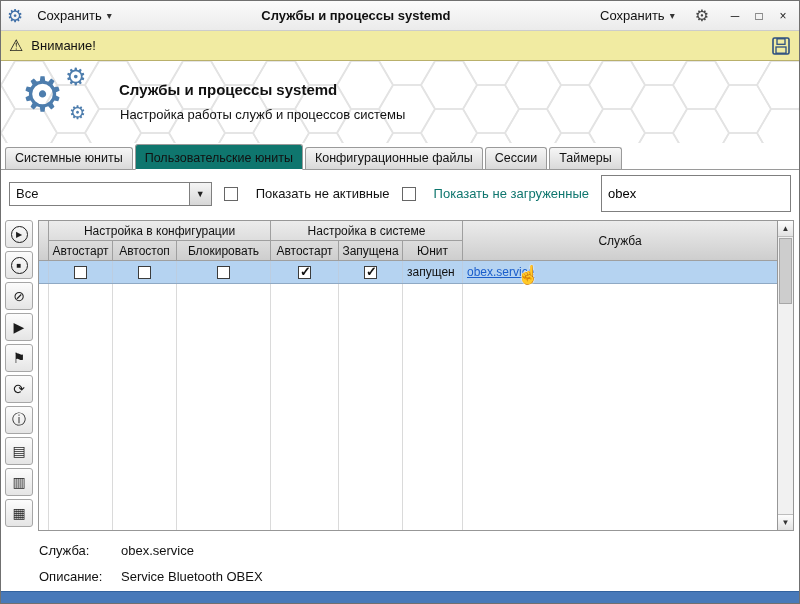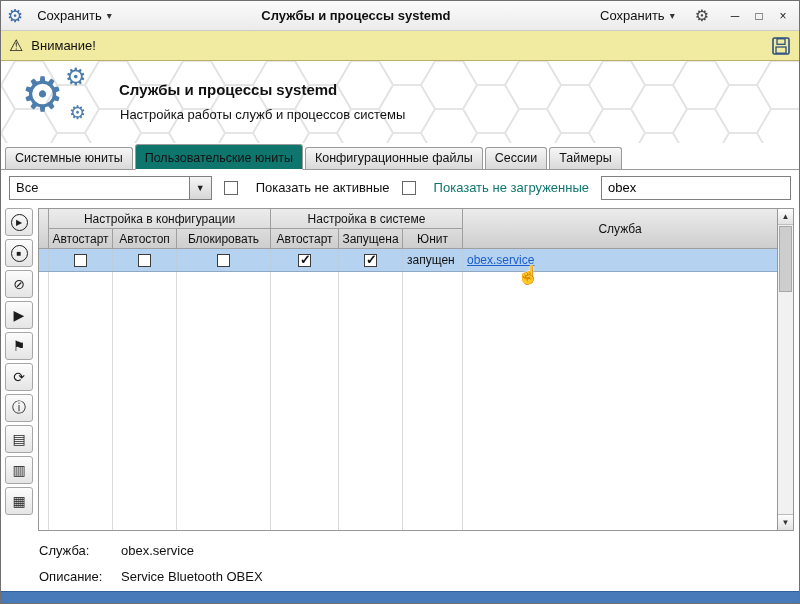--- a/index.html
+++ b/index.html
@@ -61,21 +61,21 @@
 
   
   .filterbar { flex:0 0 35px; display:flex; align-items:center; gap:12px; padding:5px 8px; background:#fff; }
   .combo { width:228px; height:24px; border:1px solid #7f7f7f; display:flex; align-items:stretch; background:#fff; }
   .combo-val { flex:1; display:flex; align-items:center; padding:0 6px; font-size:13px; }
   .combo-btn { width:22px; border-left:1px solid #7f7f7f; background:linear-gradient(#f5f5f5,#d7d7d7); display:flex; align-items:center; justify-content:center; font-size:9px; color:#222; }
   .chk { display:flex; align-items:center; gap:18px; font-size:13px; white-space:nowrap; }
   .chk-box { width:14px; height:14px; border:1px solid #666; background:#fff; flex:0 0 auto; }
   .chk.dim { color:#0f766e; }
   .search {
-    margin-left:auto; width:196px; height:24px; border:1px solid #7f7f7f;
+    margin-left:auto; width:196px; height:37px; border:1px solid #7f7f7f;
     padding:0 6px; font:13px "Liberation Sans", sans-serif;
   }
 
   
   .main { flex:1; display:flex; padding:3px 5px 2px 4px; background:#fff; min-height:0; }
   .tools { width:33px; flex:0 0 33px; display:flex; flex-direction:column; gap:3px; }
   .tbtn {
     width:28px; height:28px; border:1px solid #a6a6a6; border-radius:3px;
     background:linear-gradient(#fcfcfc,#e5e5e5); display:flex; align-items:center;
     justify-content:center; font-size:14px; color:#1d1d1d; cursor:default;

